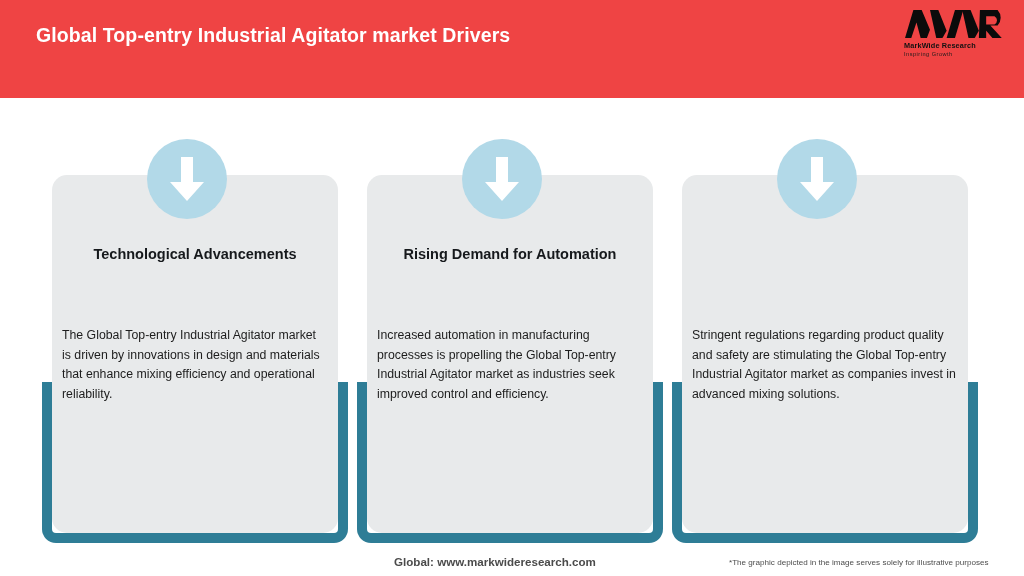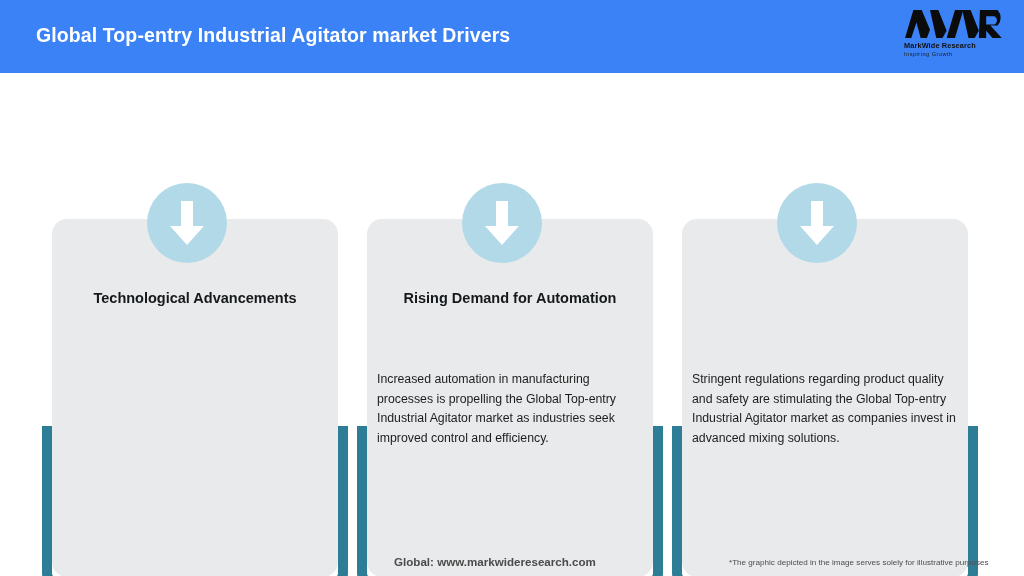--- a/index.html
+++ b/index.html
@@ -15,22 +15,22 @@
     font-family: "Liberation Sans", sans-serif;
     background: #ffffff;
   }
 
   
   .header-band {
     position: absolute;
     left: 0;
     top: 0;
     width: 1024px;
-    height: 73px;
-    background: #3b82f6;
+    height: 98px;
+    background: #ef4444;
   }
   .header-title {
     position: absolute;
     left: 36px;
     top: 24px;
     font-size: 19.5px;
     font-weight: bold;
     color: #ffffff;
     letter-spacing: 0.1px;
     white-space: nowrap;
@@ -73,21 +73,20 @@
     left: 0;
     top: 0;
     width: 1024px;
     height: 576px;
   }
   .card-col {
     position: absolute;
     top: 0;
     width: 322px;
     height: 454px;
-    margin-top: 44px;
   }
   .card-col.c0 { left: 36px; }
   .card-col.c1 { left: 351px; }
   .card-col.c2 { left: 666px; }
 
   
   .card-backing {
     position: absolute;
     left: 6px;
     top: 382px;
@@ -196,20 +195,21 @@
 
   <div class="card-col c0">
     <div class="card-backing"></div>
     <div class="card-panel"></div>
     <div class="arrow-circle">
       <svg width="38" height="48" viewBox="0 0 38 48">
         <polygon points="13,2 25,2 25,27 36,27 19,46 2,27 13,27" fill="#ffffff"></polygon>
       </svg>
     </div>
     <div class="card-heading">Technological Advancements</div>
+    <div class="card-body">The Global Top-entry Industrial Agitator market is driven by innovations in design and materials that enhance mixing efficiency and operational reliability.</div>
   </div>
 
   <div class="card-col c1">
     <div class="card-backing"></div>
     <div class="card-panel"></div>
     <div class="arrow-circle">
       <svg width="38" height="48" viewBox="0 0 38 48">
         <polygon points="13,2 25,2 25,27 36,27 19,46 2,27 13,27" fill="#ffffff"></polygon>
       </svg>
     </div>

